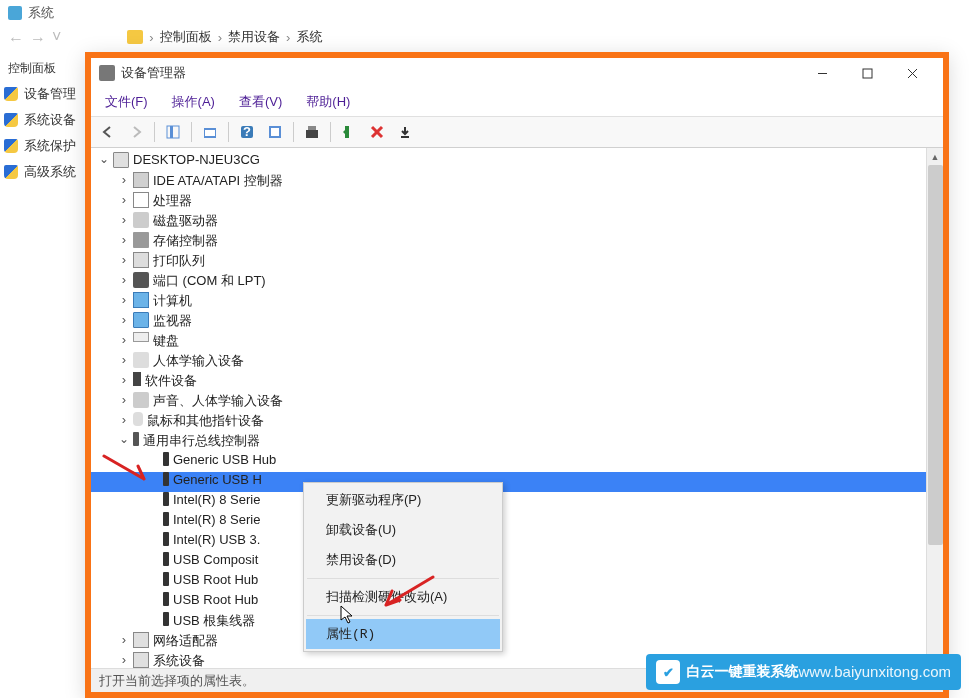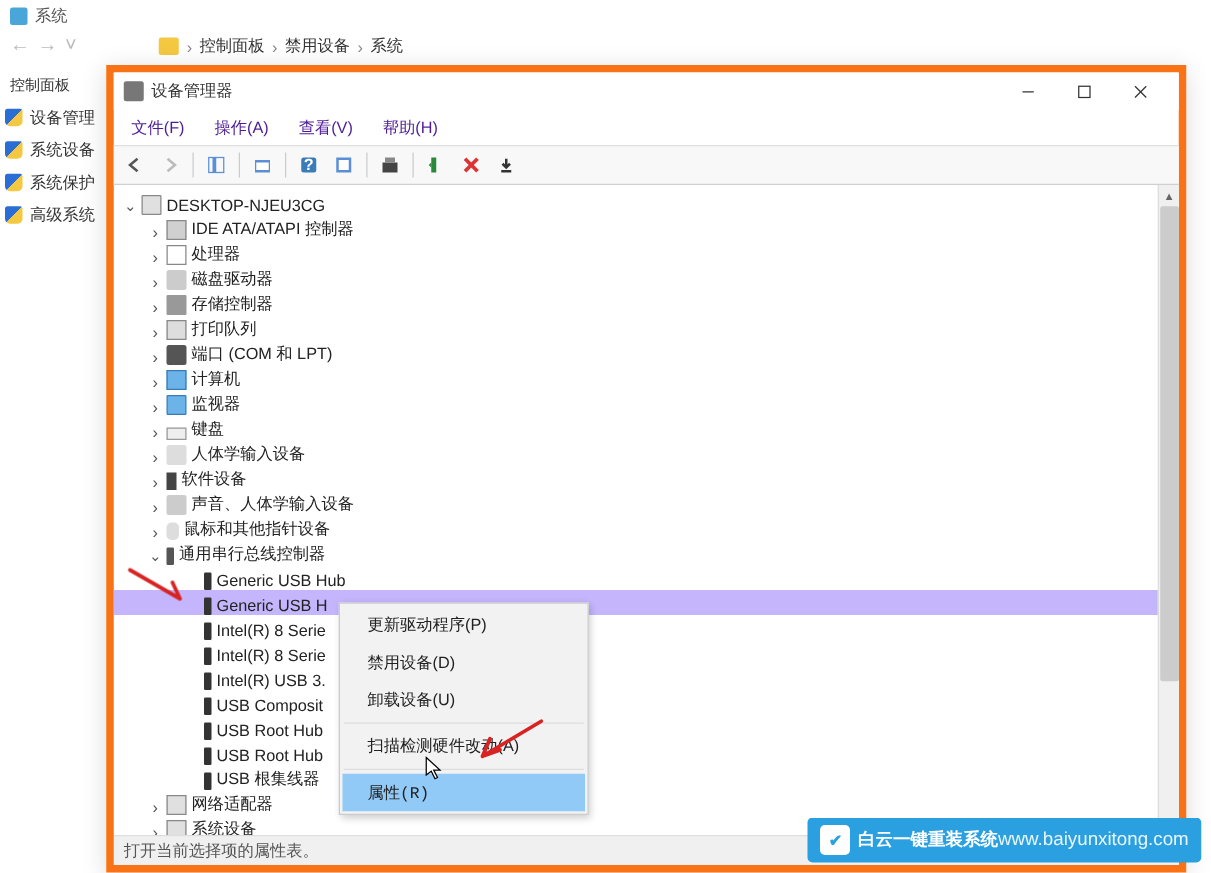--- a/index.html
+++ b/index.html
@@ -28,22 +28,22 @@
 .dm-titlebar .win-btn svg { width: 11px; height: 11px; }
 
 .dm-menubar { display: flex; padding: 2px 4px; gap: 4px; }
 .dm-menubar .menu-item { padding: 3px 10px; color: #4c1d95; }
 
 .dm-toolbar { display: flex; align-items: center; height: 32px; padding: 2px 4px; gap: 2px; border-top: 1px solid #e0e0e0; border-bottom: 1px solid #d0d0d0; background: #f8f8f8; }
 .dm-toolbar .tb-btn { width: 26px; height: 26px; display: flex; align-items: center; justify-content: center; border: 1px solid transparent; border-radius: 2px; }
 .dm-toolbar .tb-sep { width: 1px; height: 20px; background: #ccc; margin: 0 3px; }
 
 .dm-tree { position: relative; height: 523px; overflow-y: auto; padding: 4px 0; background: #fff; }
-.tree-row { display: flex; align-items: flex-end; height: 20px; padding: 0; white-space: nowrap; }
-.tree-row.selected { background: #c4b5fd; }
+.tree-row { display: flex; align-items: flex-start; height: 20px; padding: 0; white-space: nowrap; }
+.tree-row.selected { background: #3b82f6; }
 .indent { display: inline-block; height: 1px; }
 .expander { width: 14px; height: 14px; display: inline-flex; align-items: center; justify-content: center; color: #555; margin-right: 2px; }
 .expander.open::before { content: "⌄"; font-size: 12px; line-height: 1; }
 .expander.closed::before { content: "›"; font-size: 13px; line-height: 1; }
 .dev-icon { width: 16px; height: 16px; margin-right: 4px; display: inline-flex; align-items: center; justify-content: center; flex-shrink: 0; }
 .tree-label { color: #222; }
 
 
 .icon-pc { background: #e0e0e0; border: 1px solid #888; border-radius: 1px; }
 .icon-ide { background: #d0d0d0; border: 1px solid #888; }
@@ -388,24 +388,24 @@
         <span class="dev-icon icon-sysdev"></span>
         <span class="tree-label">系统设备</span>
       </div>
       <div class="dm-scrollbar">
       <div class="sb-btn">▲</div>
       <div class="sb-thumb"></div>
       <div class="sb-btn" style="position:absolute;bottom:0;width:100%;">▼</div>
     </div>
   </div>
 
-  <div class="context-menu" style="left:180px; top:424px;">
+  <div class="context-menu" style="left:212px; top:424px;">
     <div class="cm-item">更新驱动程序(P)</div>
+    <div class="cm-item">卸载设备(U)</div>
     <div class="cm-item">禁用设备(D)</div>
-    <div class="cm-item">卸载设备(U)</div>
     <div class="cm-sep"></div>
     <div class="cm-item">扫描检测硬件改动(A)</div>
     <div class="cm-sep"></div>
     <div class="cm-item selected">属性(R)</div>
   </div>
 
   <div class="dm-statusbar">
     <span>打开当前选择项的属性表。</span>
   </div>
 </div>

